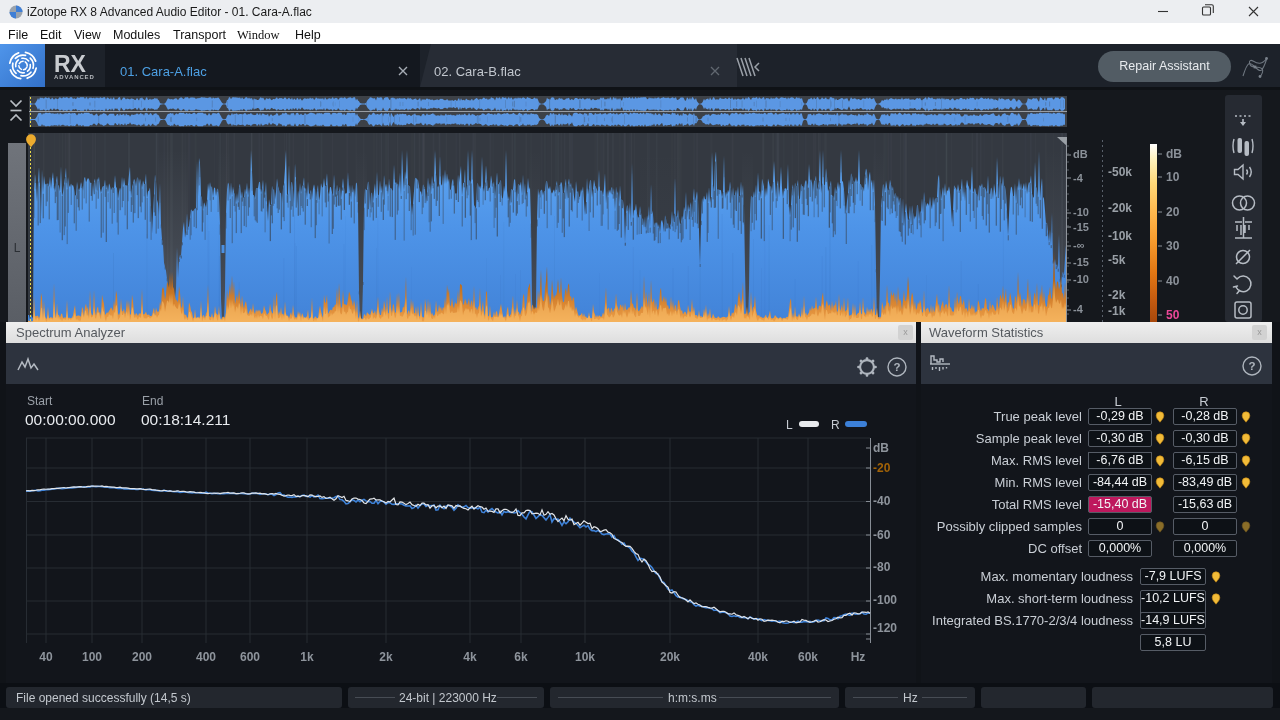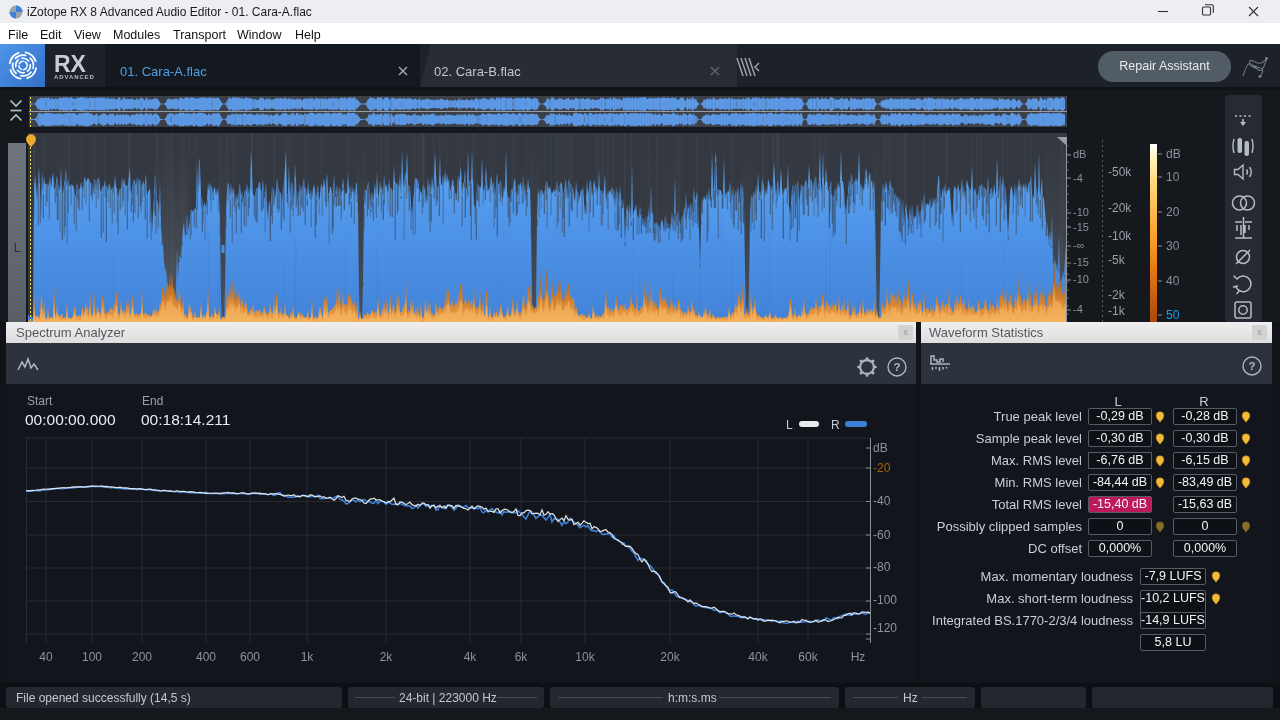--- a/index.html
+++ b/index.html
@@ -1,17 +1,17 @@
 <!DOCTYPE html>
 <html><head><meta charset="utf-8"><style>
 *{margin:0;padding:0;box-sizing:border-box;font-family:"Liberation Sans",sans-serif;}
 html,body{width:1280px;height:720px;overflow:hidden;background:#101318;}
 .abs{position:absolute;}
 #app{position:relative;width:1280px;height:720px;}
-.lbl{color:#8b9199;font-size:12px;line-height:12px;}
+.lbl{color:#8b9199;font-size:12px;line-height:12px;font-weight:bold;}
 </style></head>
 <body>
 <div id="app">
 
 <div class="abs" style="left:0;top:0;width:1280px;height:23px;background:#eceef1;"></div>
 <svg class="abs" style="left:9px;top:5px;" width="14" height="14" viewBox="0 0 14 14">
   <circle cx="7" cy="7" r="6.5" fill="#9aa3ad"></circle>
   <path d="M7 .5 A6.5 6.5 0 0 1 13.5 7 L7 7 Z" fill="#3f7fd6"></path>
   <path d="M7 13.5 A6.5 6.5 0 0 1 .5 7 L7 7 Z" fill="#3f7fd6"></path>
 </svg>
@@ -24,21 +24,21 @@
     <path d="M99 7 l9 9 M108 7 l-9 9"></path>
   </g>
 </svg>
 
 <div class="abs" style="left:0;top:23px;width:1280px;height:21px;background:#ffffff;"></div>
 <div class="abs" style="left:8px;top:28px;font-size:12.5px;color:#111;">File</div>
 <div class="abs" style="left:40px;top:28px;font-size:12.5px;color:#111;">Edit</div>
 <div class="abs" style="left:74px;top:28px;font-size:12.5px;color:#111;">View</div>
 <div class="abs" style="left:113px;top:28px;font-size:12.5px;color:#111;">Modules</div>
 <div class="abs" style="left:173px;top:28px;font-size:12.5px;color:#111;">Transport</div>
-<div class="abs" style="left:237px;top:28px;font-size:12.5px;color:#111;">Window</div>
+<div class="abs" style="left:237px;top:28px;font-size:12.5px;color:#111;font-family:Liberation Serif, serif;">Window</div>
 <div class="abs" style="left:295px;top:28px;font-size:12.5px;color:#111;">Help</div>
 
 <div class="abs" style="left:0;top:44px;width:1280px;height:46px;background:#1d222a;"></div>
 <div class="abs" style="left:0;top:87px;width:1280px;height:3px;background:#0f1216;"></div>
 <div class="abs" style="left:0;top:44px;width:45px;height:43px;background:linear-gradient(135deg,#4f95ea,#3270c8);"></div>
 <svg class="abs" style="left:7px;top:49px;" width="32" height="33" viewBox="0 0 32 33">
   <g stroke="#ffffff" fill="none" stroke-linecap="round">
     <circle cx="16" cy="16.5" r="4.2" stroke-width="1.5" stroke-dasharray="4.5 2.2" transform="rotate(20 16 16.5)"></circle>
     <circle cx="16" cy="16.5" r="7.3" stroke-width="1.6" stroke-dasharray="7.5 4" transform="rotate(80 16 16.5)"></circle>
     <circle cx="16" cy="16.5" r="10.4" stroke-width="1.7" stroke-dasharray="11 5.5" transform="rotate(40 16 16.5)"></circle>
@@ -1186,21 +1186,21 @@
       <line x1="1158" y1="212" x2="1162" y2="212" stroke="#8b9199" stroke-width="1"></line>
       <line x1="1158" y1="246" x2="1162" y2="246" stroke="#8b9199" stroke-width="1"></line>
       <line x1="1158" y1="281" x2="1162" y2="281" stroke="#8b9199" stroke-width="1"></line>
       <line x1="1158" y1="315" x2="1162" y2="315" stroke="#8b9199" stroke-width="1"></line>
     </svg>
 <div class="abs lbl" style="left:1166px;top:148px;color:#8b9199;">dB</div>
     <div class="abs lbl" style="left:1166px;top:171px;color:#8b9199;">10</div>
     <div class="abs lbl" style="left:1166px;top:206px;color:#8b9199;">20</div>
     <div class="abs lbl" style="left:1166px;top:240px;color:#8b9199;">30</div>
     <div class="abs lbl" style="left:1166px;top:275px;color:#8b9199;">40</div>
-    <div class="abs lbl" style="left:1166px;top:309px;color:#0ea5e9;">50</div>
+    <div class="abs lbl" style="left:1166px;top:309px;color:#ec4899;">50</div>
 
 <div class="abs" style="left:1225px;top:95px;width:37px;height:227px;background:#262a32;border-radius:3px;"></div>
 
 <svg class="abs" style="left:1225px;top:95px;" width="37" height="227" viewBox="0 0 37 227">
 
   <g stroke="#b6bcc4" stroke-width="1.6" fill="none">
     <path d="M10 21 h2 M14.5 21 h2 M19 21 h2 M23.5 21 h2"></path>
     <path d="M18 24 v3"></path>
   </g>
   <path d="M15 27 L21 27 L18 31 Z" fill="#b6bcc4"></path>

